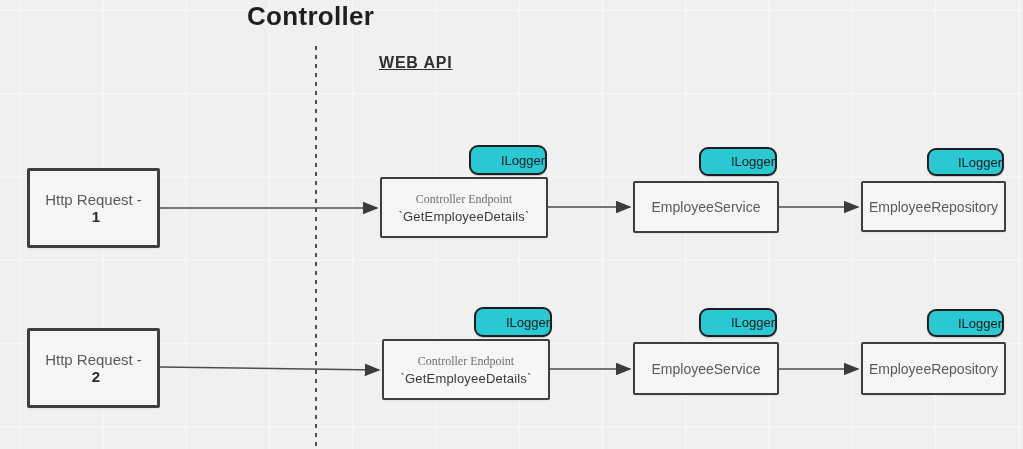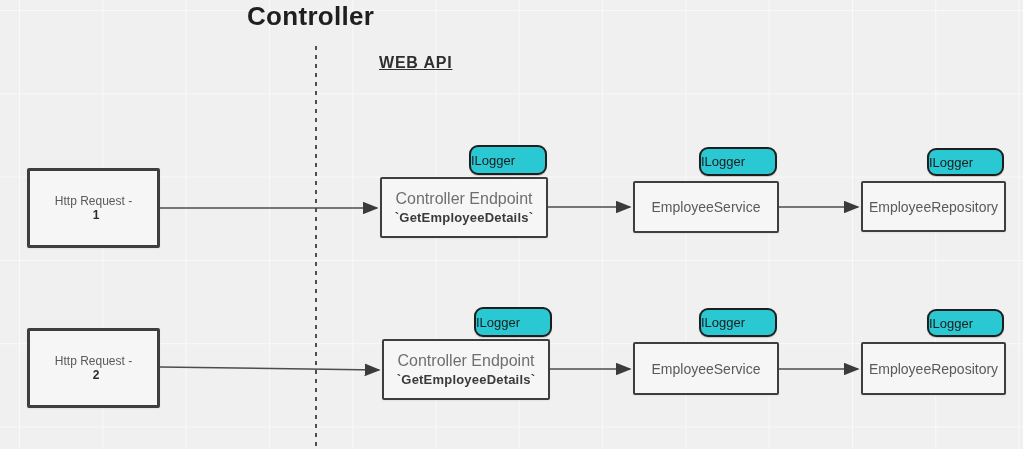--- a/index.html
+++ b/index.html
@@ -41,32 +41,32 @@
     position:absolute; z-index:2;
     background:#f6f6f7;
     border:2px solid #3e3e3e;
     border-radius:2px;
     display:flex; flex-direction:column;
     align-items:center; justify-content:center;
     text-align:center;
     color:#5a5a5a; font-size:14px;
     box-shadow:0 1px 2px rgba(0,0,0,0.06);
   }
-  .node.req { border-width:3px; font-size:12px; flex-direction:column; }
+  .node.req { border-width:3px; font-size:15px; flex-direction:column; }
   .req .num { font-weight:bold; color:#2b2b2b; margin-left:5px; }
 
-  .ctrl-line1 { font-size:16px; color:#6f6f6f; }
-  .ctrl-line2 { font-size:13px; font-weight:bold; color:#3a3a3a; margin-top:2px; letter-spacing:0.2px; }
+  .ctrl-line1 { font-size:12px; color:#6f6f6f;font-family:Liberation Serif, serif; }
+  .ctrl-line2 { font-size:13px; font-weight:normal; color:#3a3a3a; margin-top:2px; letter-spacing:0.2px; }
 
   .badge {
     position:absolute; z-index:3;
     background:#29c8d2;
     border:2px solid #1e1e1e;
     border-radius:9px;
-    display:flex; align-items:center; justify-content:flex-start;
+    display:flex; align-items:center; justify-content:flex-end;
     font-size:13px; color:#1c1c1c;
     box-shadow:0 1px 1px rgba(0,0,0,0.18);
   }
 
   
   .req-1   { left:27px;  top:168px; width:133px; height:80px; }
   .ctrl-1  { left:380px; top:177px; width:168px; height:61px; }
   .svc-1   { left:633px; top:181px; width:146px; height:52px; }
   .repo-1  { left:861px; top:181px; width:145px; height:51px; }
   .badge-ctrl-1 { left:469px; top:145px; width:78px; height:30px; }

